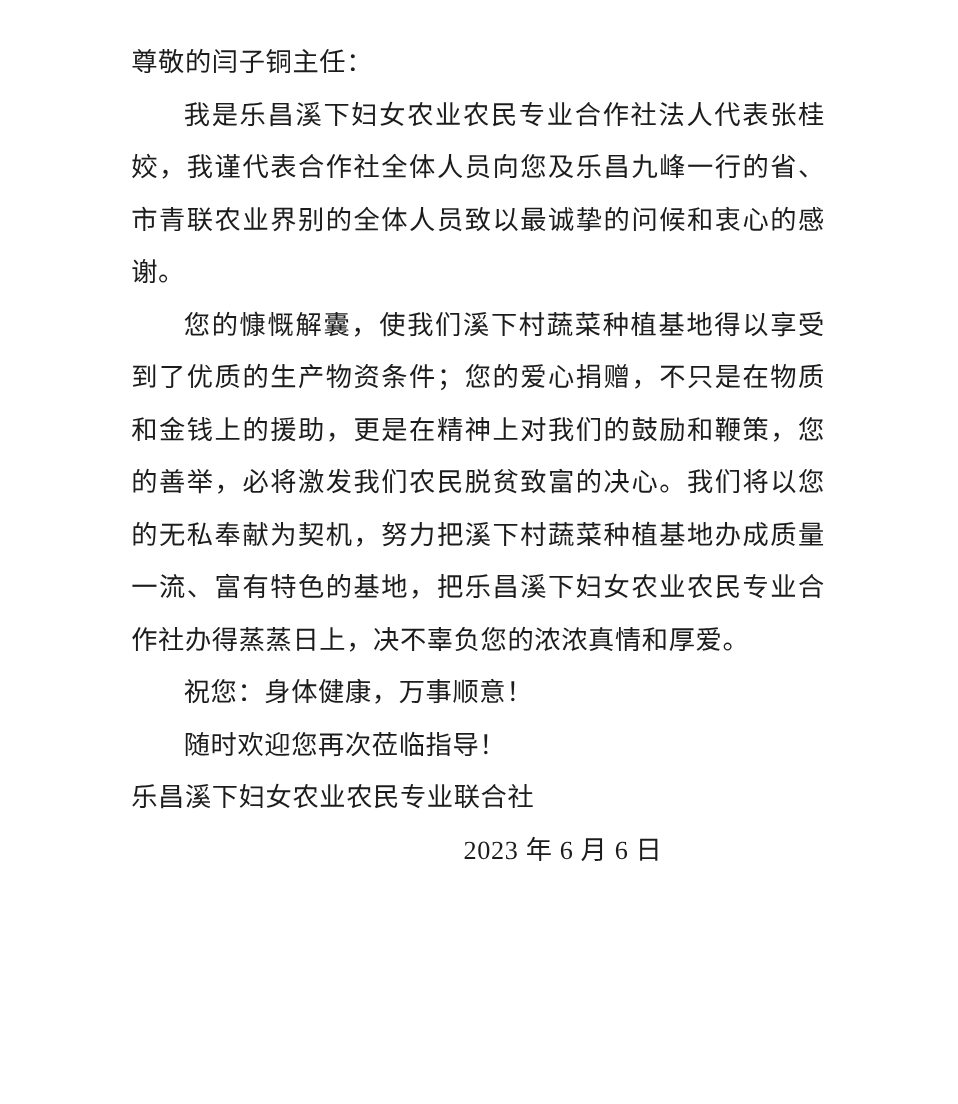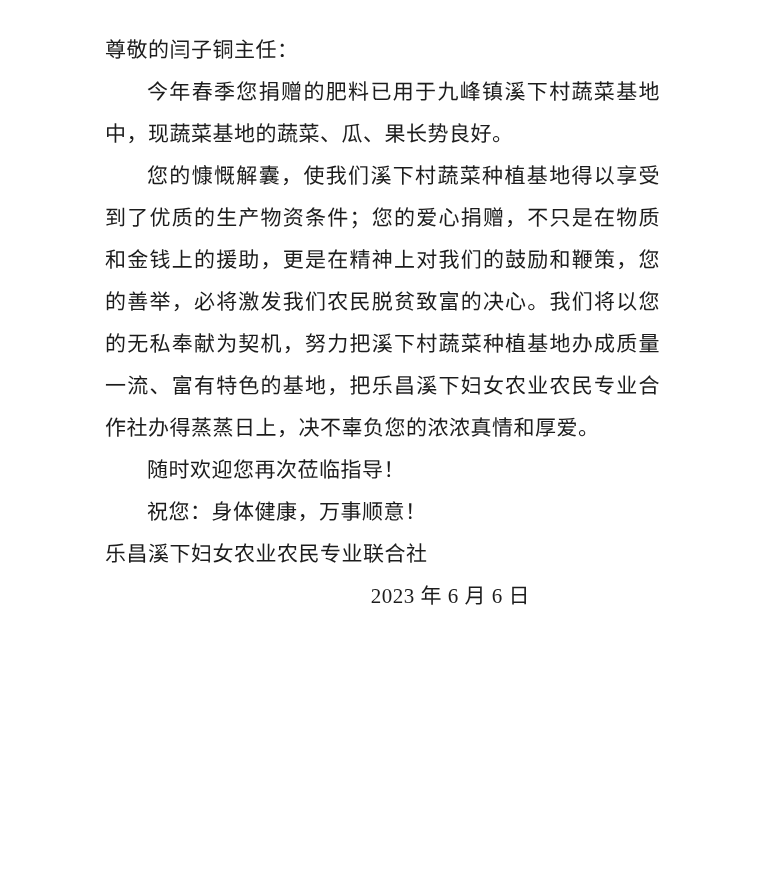--- a/index.html
+++ b/index.html
@@ -45,19 +45,19 @@
   .date {
     text-align: right !important;
     padding-right: 130px;
   }
 </style>
 </head>
 <body>
 
 <div class="page">
   <p class="salutation">尊敬的闫子铜主任：</p>
-  <p class="para">今年春季您捐赠的肥料已用于九峰镇溪下村蔬菜基地中，现蔬菜基地的蔬菜、瓜、果长势良好。</p>
+  <p class="para">我是乐昌溪下妇女农业农民专业合作社法人代表张桂姣，我谨代表合作社全体人员向您及乐昌九峰一行的省、市青联农业界别的全体人员致以最诚挚的问候和衷心的感谢。</p>
   <p class="para">您的慷慨解囊，使我们溪下村蔬菜种植基地得以享受到了优质的生产物资条件；您的爱心捐赠，不只是在物质和金钱上的援助，更是在精神上对我们的鼓励和鞭策，您的善举，必将激发我们农民脱贫致富的决心。我们将以您的无私奉献为契机，努力把溪下村蔬菜种植基地办成质量一流、富有特色的基地，把乐昌溪下妇女农业农民专业合作社办得蒸蒸日上，决不辜负您的浓浓真情和厚爱。</p>
+  <p class="para">祝您：身体健康，万事顺意！</p>
   <p class="para">随时欢迎您再次莅临指导！</p>
-  <p class="para">祝您：身体健康，万事顺意！</p>
   <p class="signature">乐昌溪下妇女农业农民专业联合社</p>
   <p class="date">2023 年 6 月 6 日</p>
 </div>
 
 </body></html>

